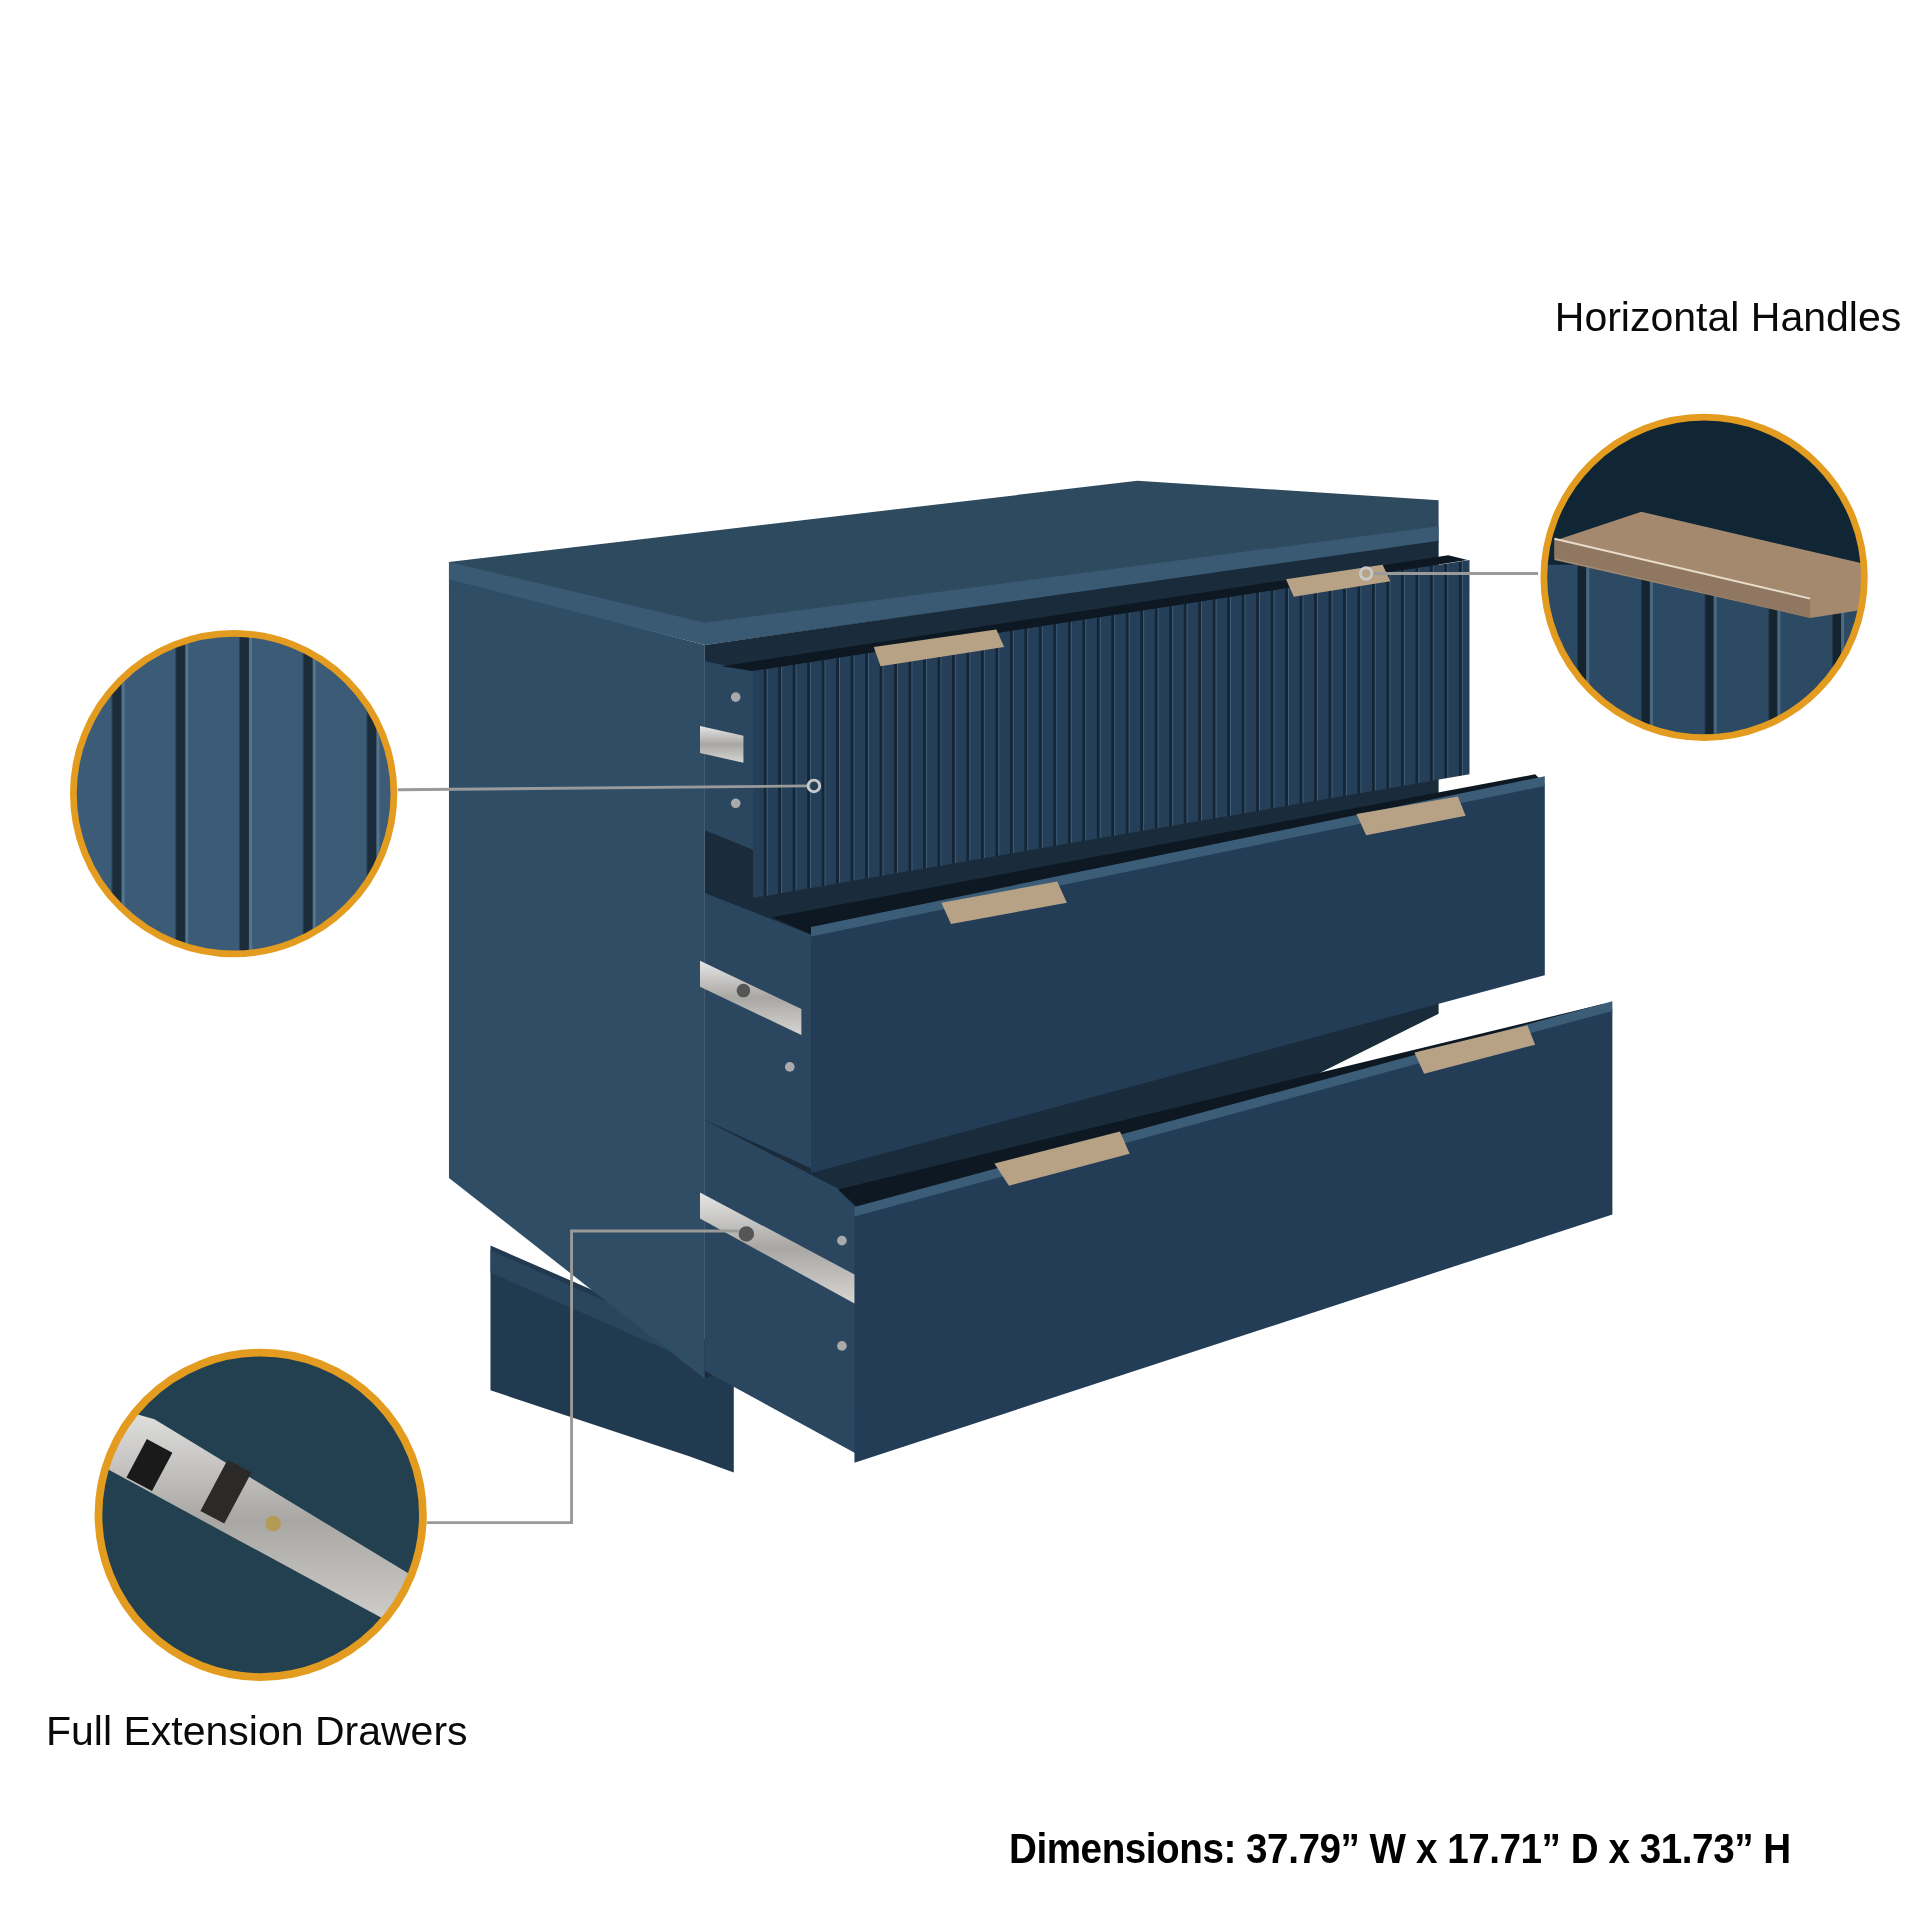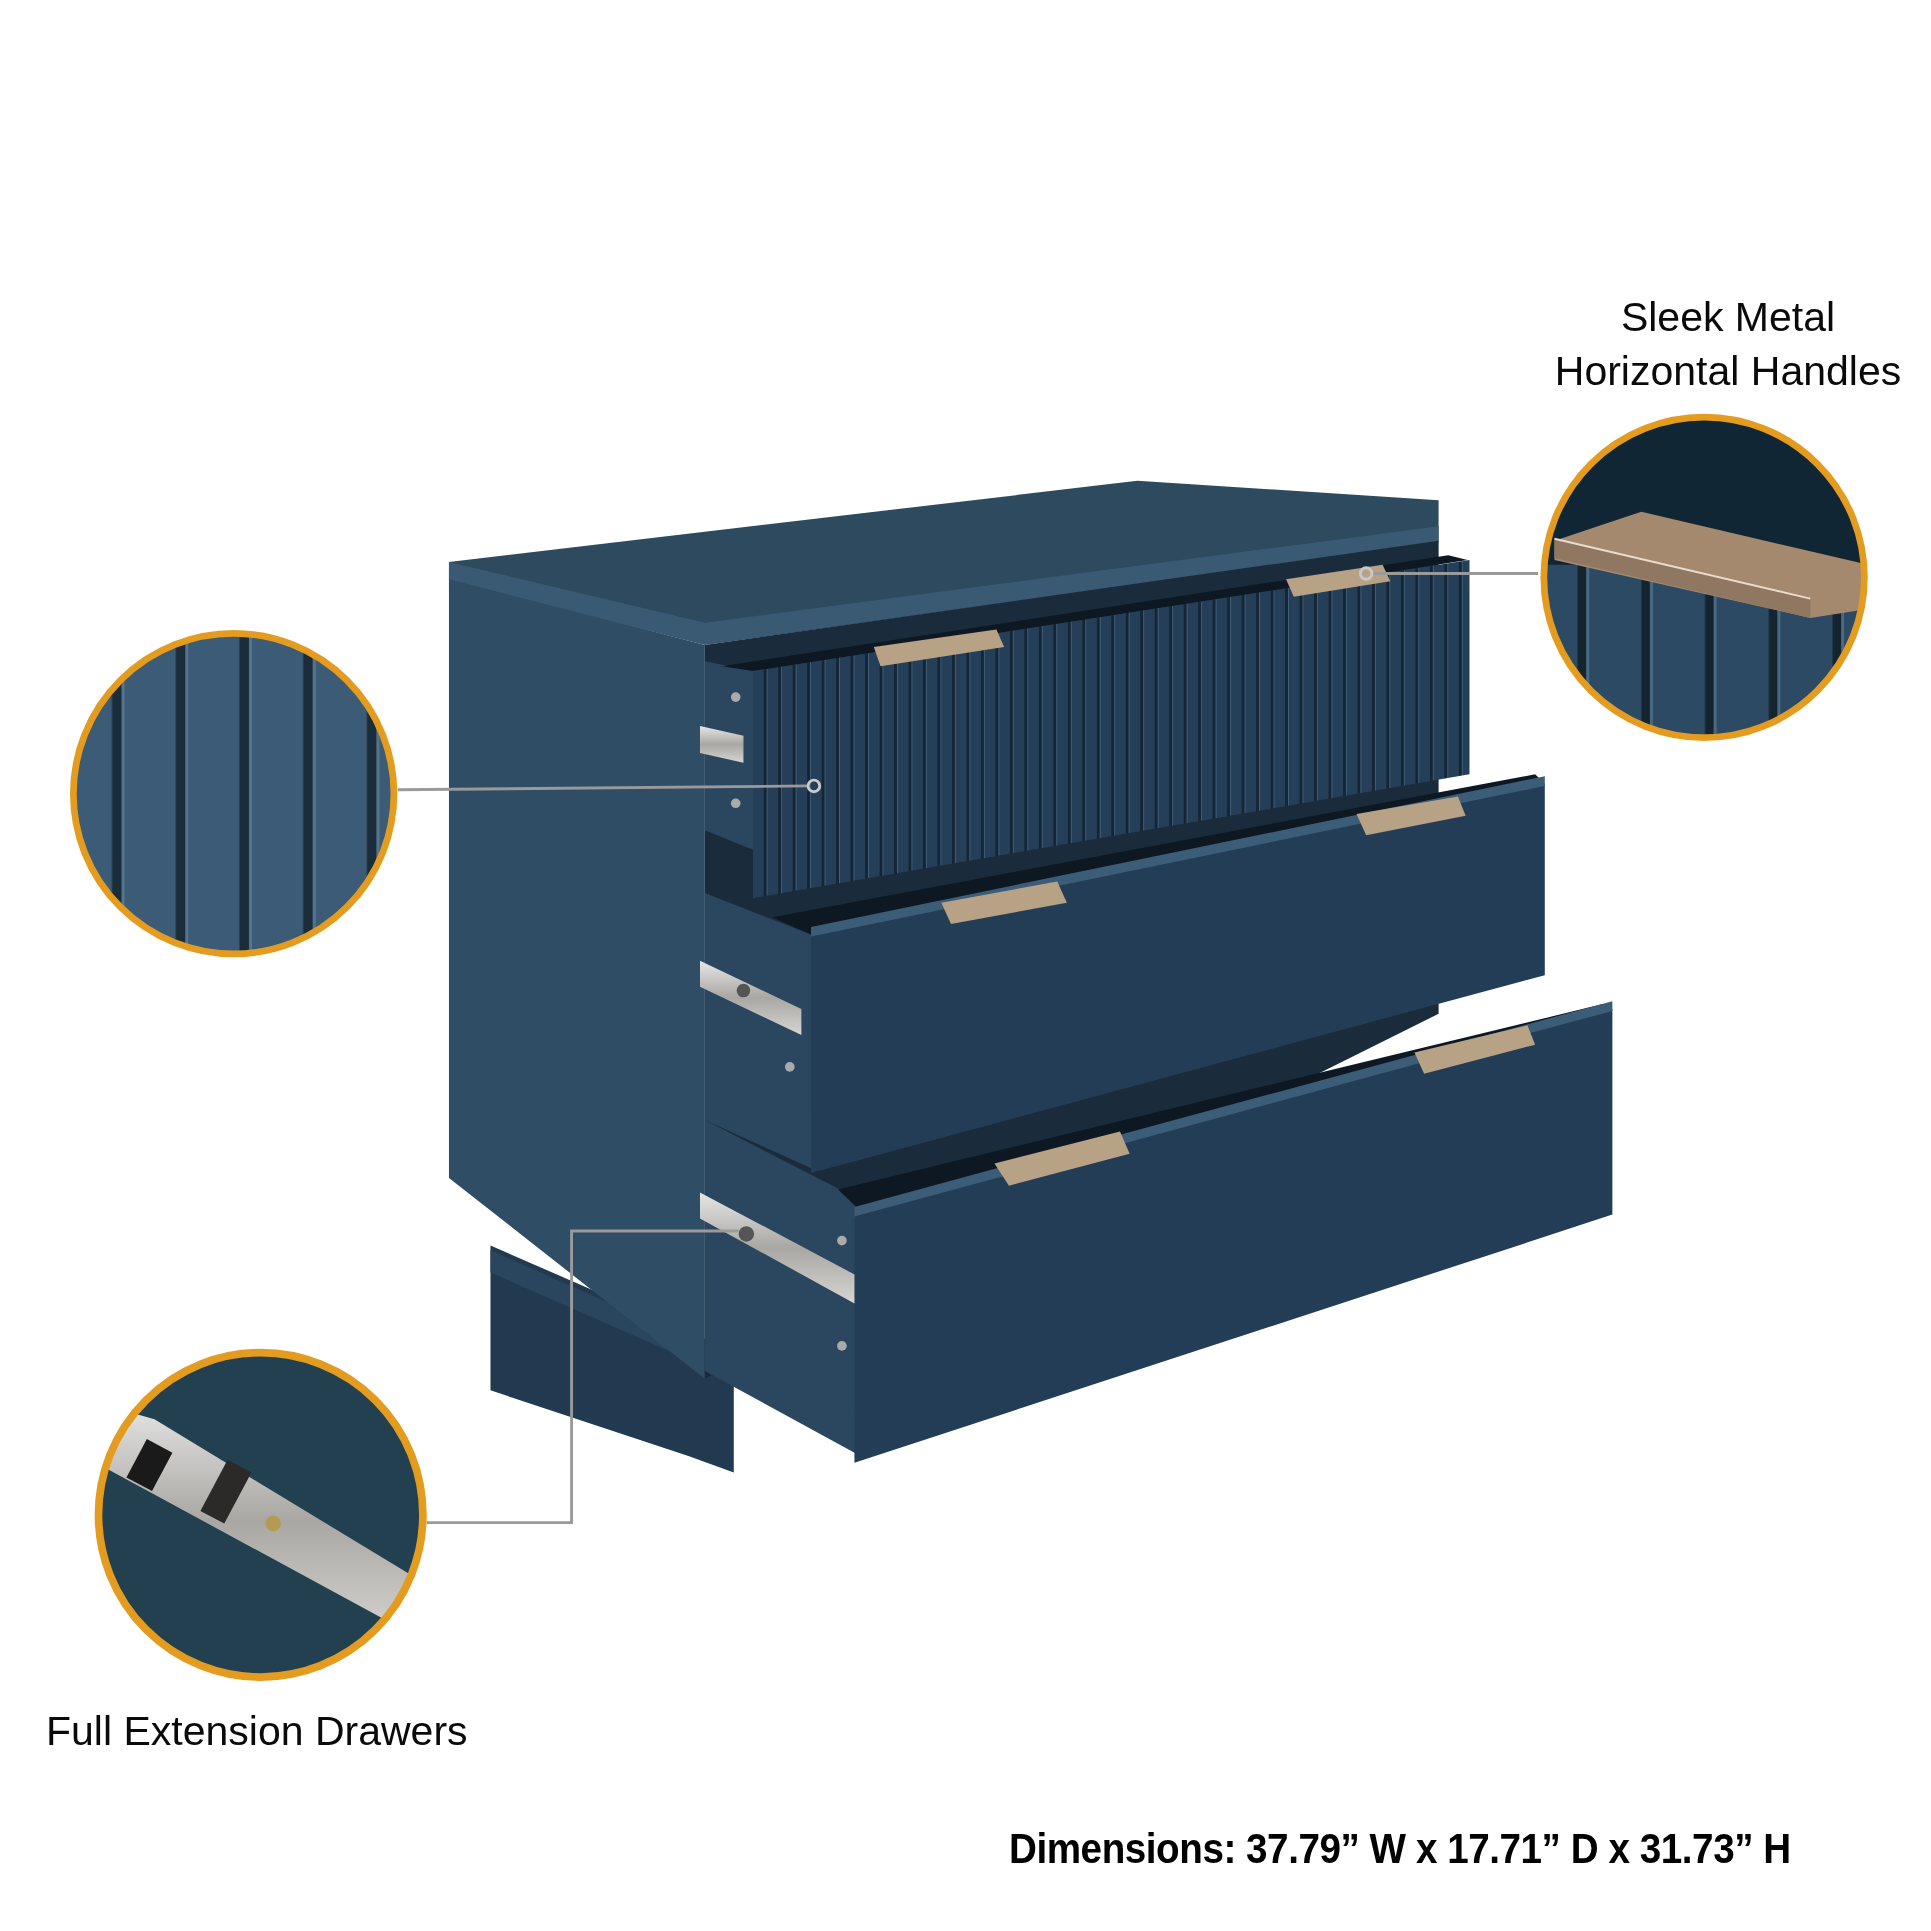--- a/index.html
+++ b/index.html
@@ -130,21 +130,20 @@
       <circle cx="283" cy="1578" r="8" fill="#b39a55"></circle>
     </g>
     <circle cx="270" cy="1569" r="168" fill="none" stroke="#e39c1f" stroke-width="8"></circle>
   </g>
 </svg>
 
 <div class="label" id="label-ribbed">
 </div>
 
 <div class="label" id="label-handles">
-  <span>Sleek Metal</span>
   <span>Horizontal Handles</span>
 </div>
 
 <div class="label" id="label-drawers">
   <span>Full Extension Drawers</span>
 </div>
 
 <div id="dimensions">Dimensions: 37.79” W x 17.71” D x 31.73” H</div>
 
 

